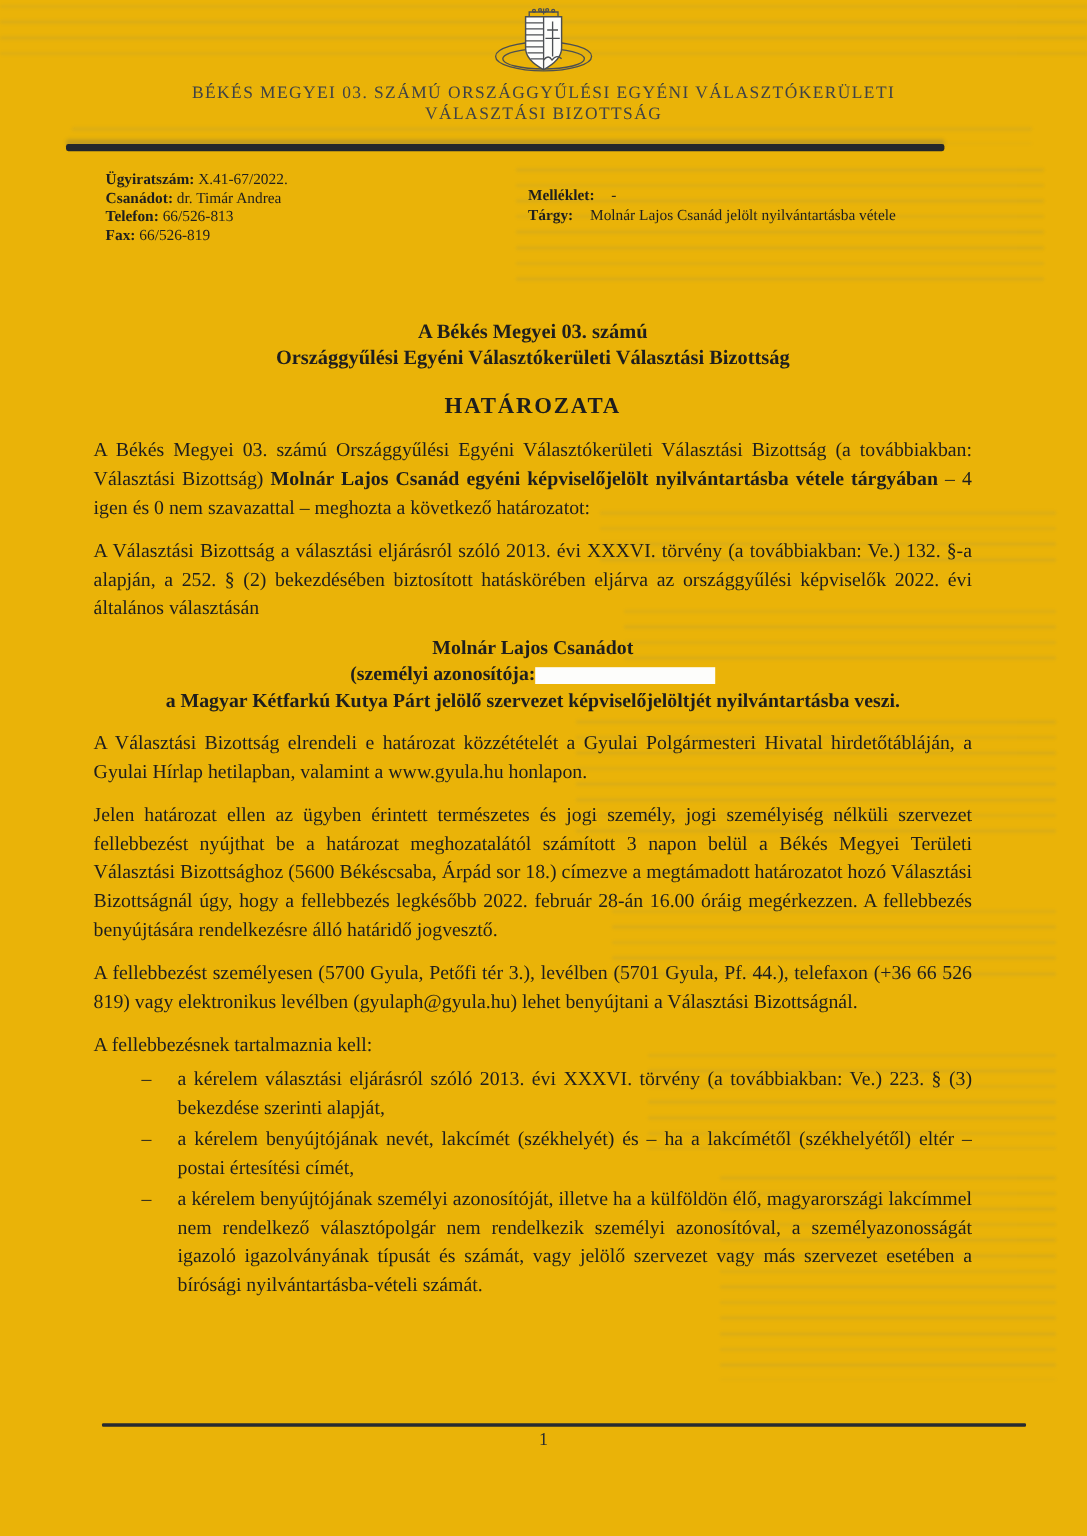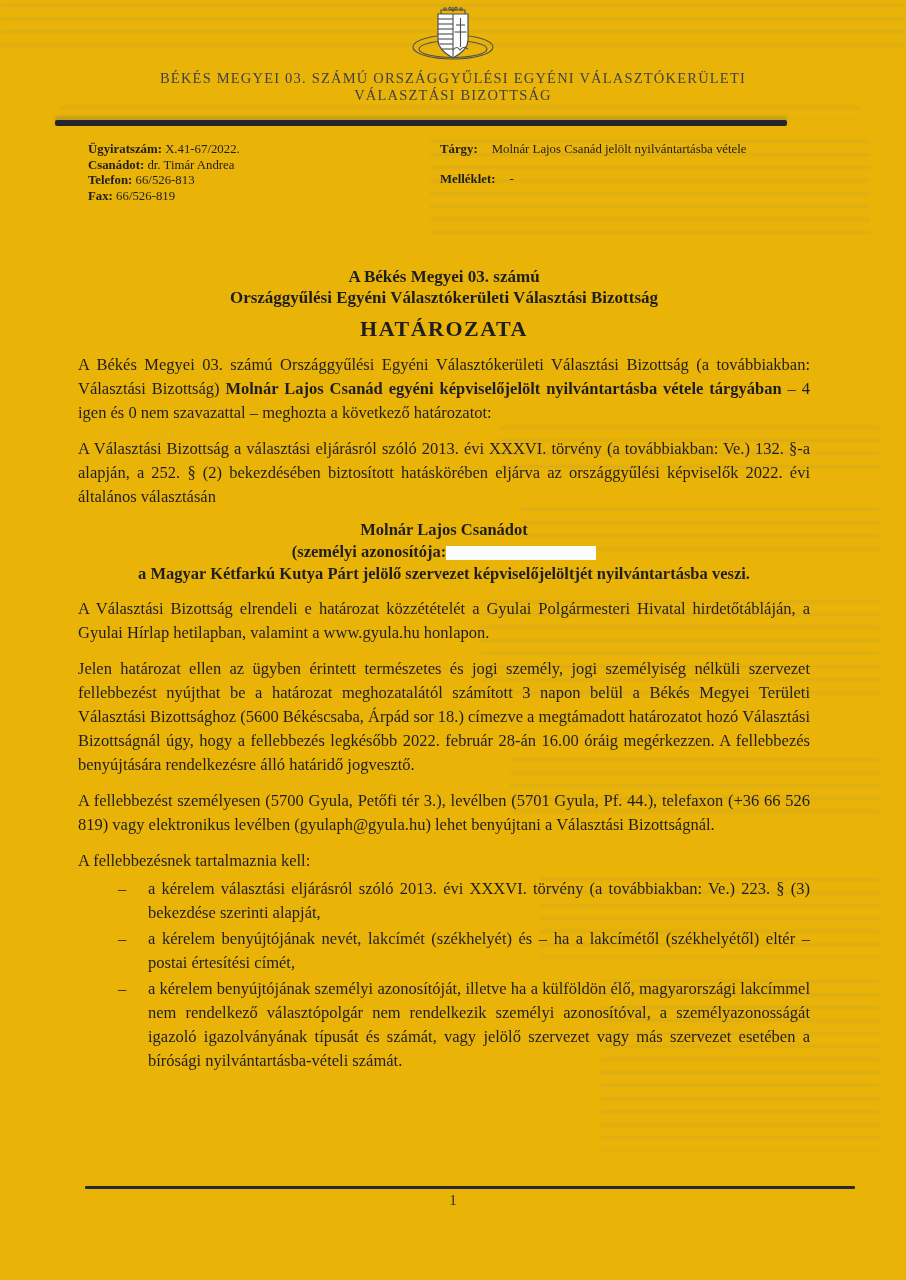--- a/index.html
+++ b/index.html
@@ -44,21 +44,21 @@
   .meta-right{flex:1;}
   .meta-row{white-space:nowrap;}
   .meta-right .meta-row{display:flex;}
   .meta-right .meta-label{font-weight:700;margin-right:14px;}
   .meta-right .meta-value{white-space:normal;}
   .meta-right .row-gap{margin-top:14px;}
   
   .content{position:absolute;top:266px;left:78px;width:732px;font-size:16.5px;line-height:24px;text-align:justify;}
   .t-center{text-align:center;}
   .title-block{font-weight:700;font-size:17px;line-height:21px;}
-  .decree-heading{font-weight:700;font-size:22px;letter-spacing:1.5px;margin-top:9px;}
+  .decree-heading{font-weight:700;font-size:19px;letter-spacing:1.5px;margin-top:19px;}
   p{margin:12px 0 0 0;}
   .center-bold{font-weight:700;text-align:center;margin-top:10px;line-height:22px;}
   .redacted{display:inline-block;width:150px;height:14px;background:#fdfdfb;vertical-align:middle;}
   ul.appeal{list-style:none;margin:4px 0 0 0;padding:0;}
   ul.appeal li{display:flex;margin-top:2px;}
   ul.appeal .dash{width:30px;padding-left:40px;flex:none;}
   ul.appeal .li-text{flex:1;text-align:justify;}
   
   .footer-line{position:absolute;left:85px;top:1186px;width:770px;height:3px;background:#272b30;border-radius:1px;}
   .page-num{position:absolute;left:0;top:1192px;width:906px;text-align:center;font-size:15px;color:#2a2d30;}
@@ -115,27 +115,27 @@
   <div class="band"></div>
 
   <div class="meta">
     <div class="meta-left">
       <div class="meta-row"><b>Ügyiratszám:</b> <span>X.41-67/2022.</span></div>
       <div class="meta-row"><b>Csanádot:</b> <span>dr. Timár Andrea</span></div>
       <div class="meta-row"><b>Telefon:</b> <span>66/526-813</span></div>
       <div class="meta-row"><b>Fax:</b> <span>66/526-819</span></div>
     </div>
     <div class="meta-right">
+      <div class="meta-row row-gap">
+          <span class="meta-label">Melléklet:</span>
+          <span class="meta-value">-</span>
+        </div>
       <div class="meta-row">
           <span class="meta-label">Tárgy:</span>
           <span class="meta-value">Molnár Lajos Csanád jelölt nyilvántartásba vétele</span>
-        </div>
-      <div class="meta-row row-gap">
-          <span class="meta-label">Melléklet:</span>
-          <span class="meta-value">-</span>
         </div>
     </div>
   </div>
 
   <div class="content">
     <div class="t-center title-block">
       <div>A Békés Megyei 03. számú</div>
       <div>Országgyűlési Egyéni Választókerületi Választási Bizottság</div>
     </div>
     <div class="t-center decree-heading">HATÁROZATA</div>

